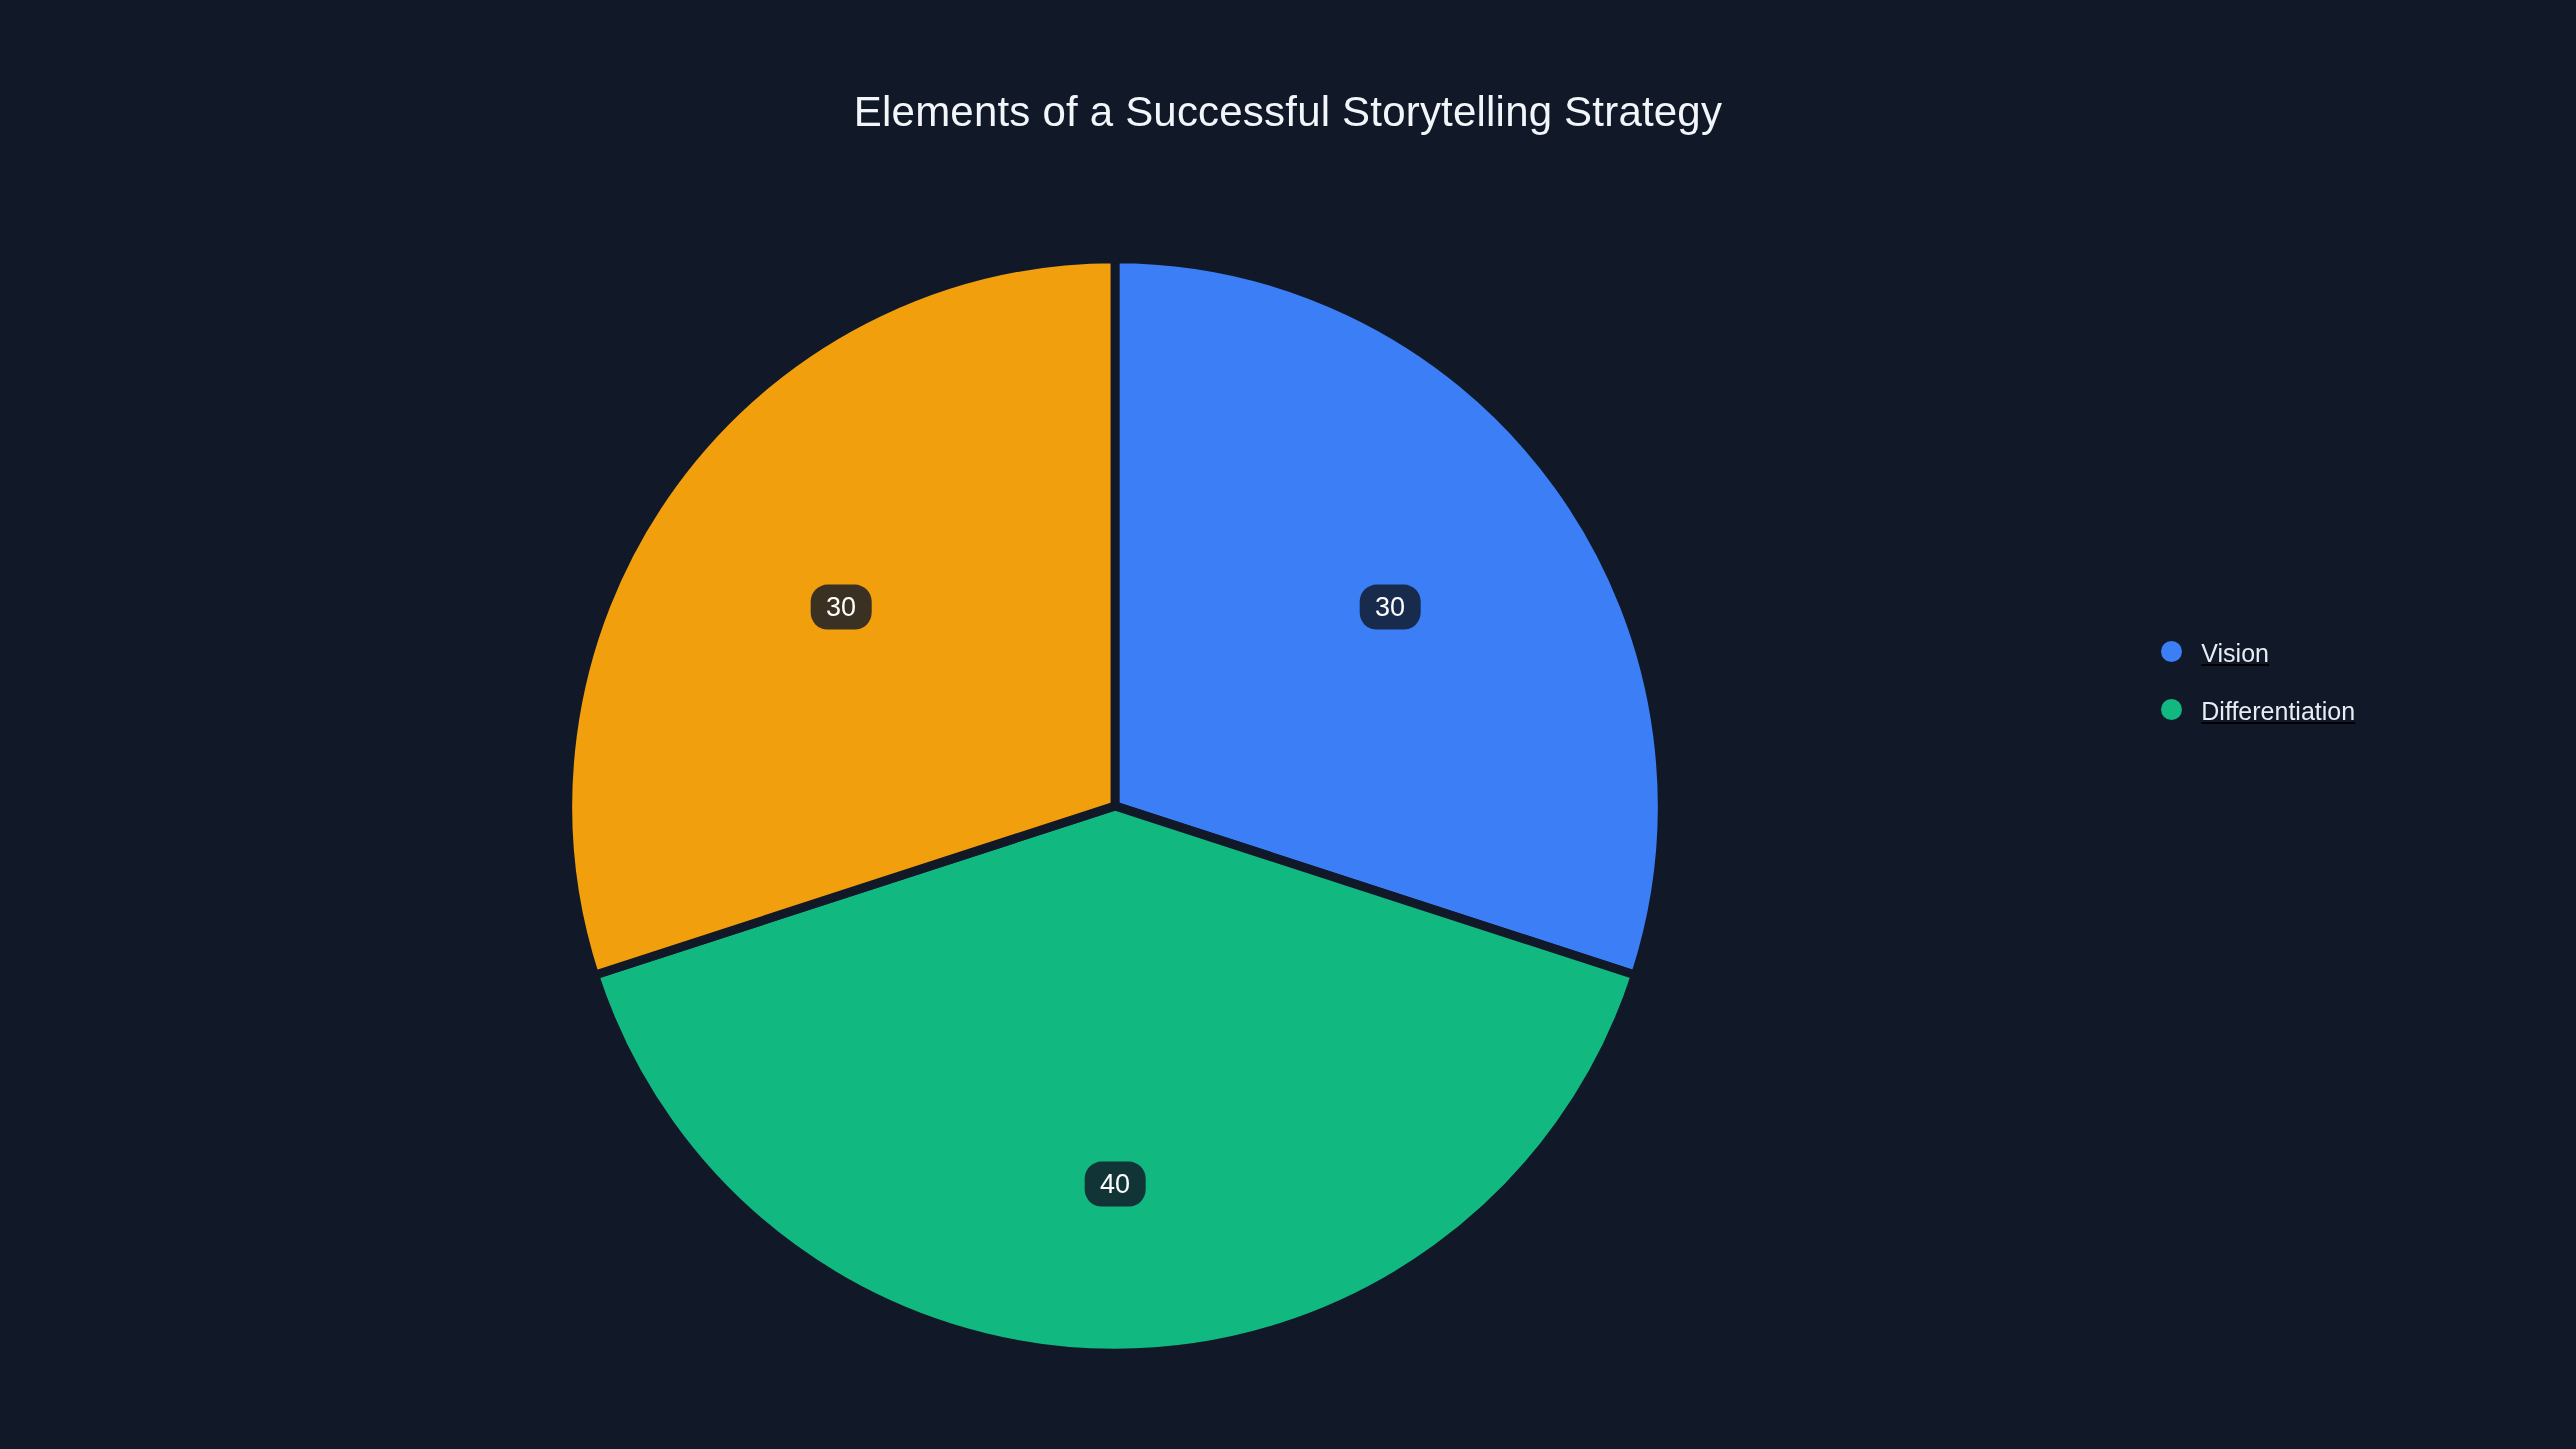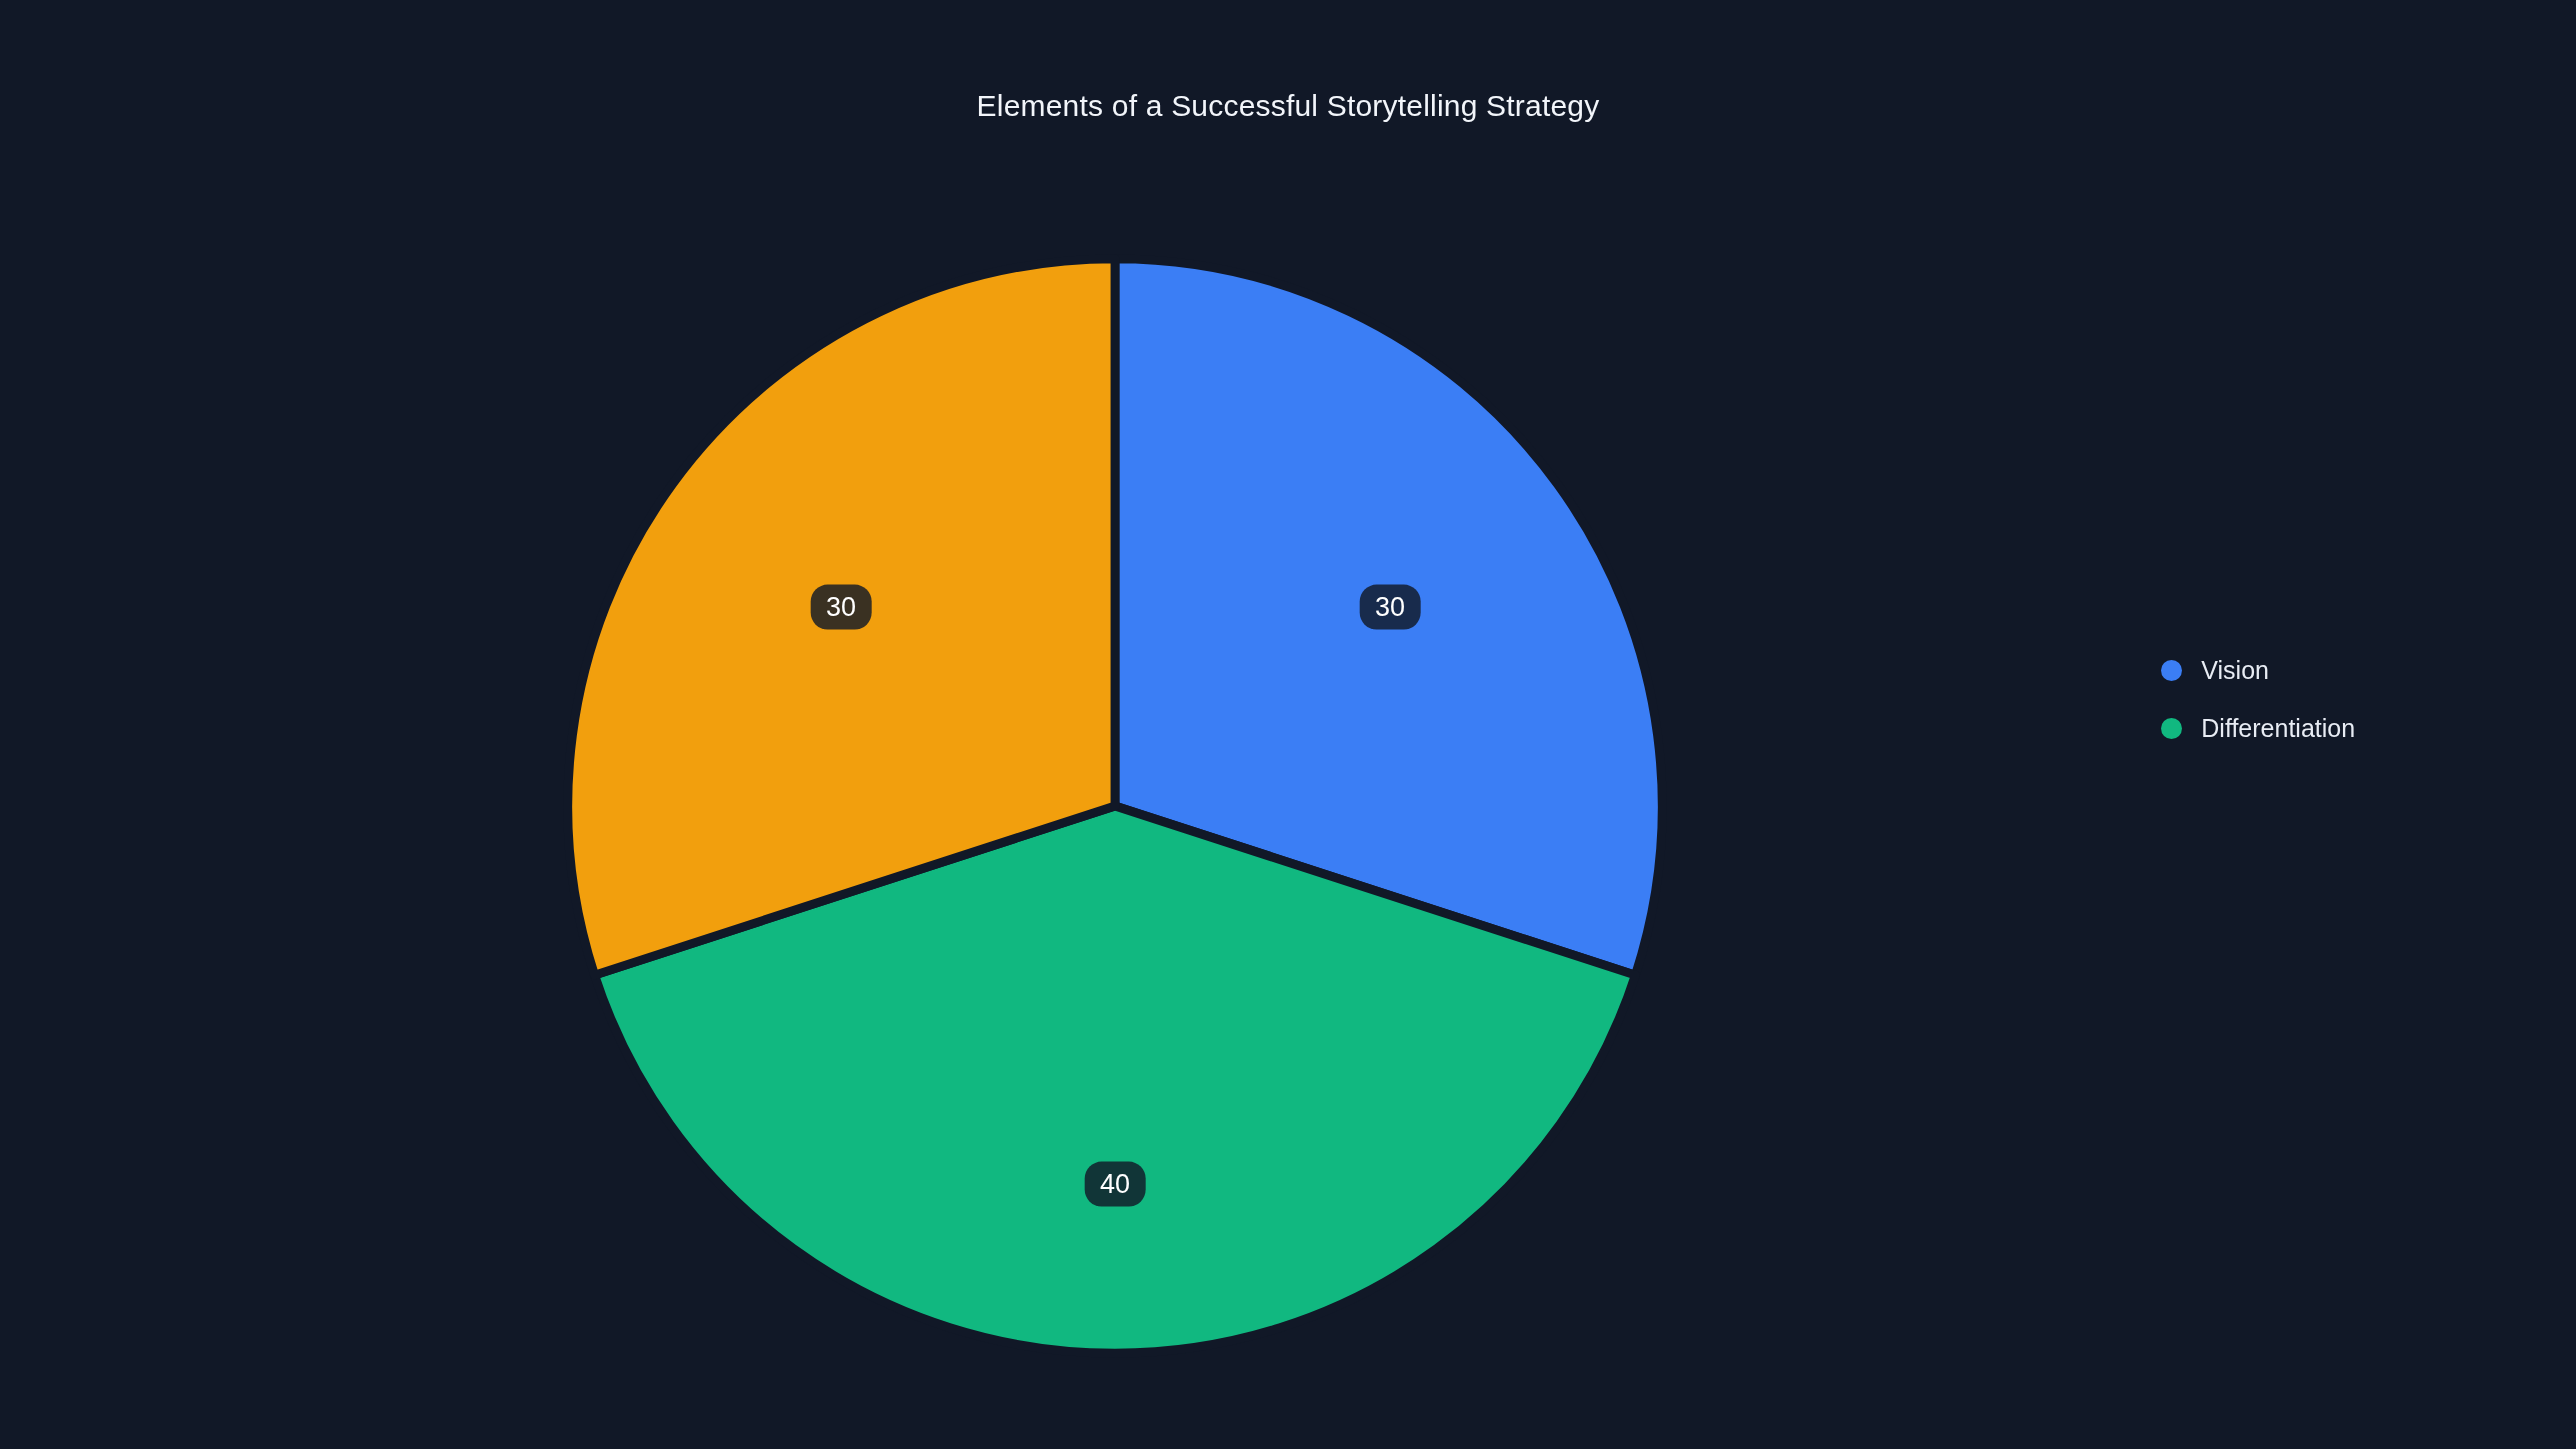--- a/index.html
+++ b/index.html
@@ -20,21 +20,21 @@
     width: 2576px;
     height: 1449px;
   }
   .chart-title {
     position: absolute;
     left: 0;
     top: 89px;
     width: 2576px;
     text-align: center;
     color: #f2f5fa;
-    font-size: 30px;
+    font-size: 42px;
     font-weight: 400;
     letter-spacing: 0.2px;
     line-height: 1.1;
     white-space: nowrap;
   }
   #pie-area {
     position: absolute;
     left: 563px;
     top: 254px;
     width: 1104px;
@@ -63,22 +63,23 @@
     white-space: nowrap;
   }
   #legend {
     position: absolute;
     left: 2161px;
     top: 641px;
     width: 370px;
   }
   .legend-item {
     display: flex;
-    align-items: center;
+    align-items: flex-start;
     height: 58px;
+    text-decoration: underline;
   }
   .legend-swatch {
     width: 21px;
     height: 21px;
     border-radius: 50%;
     flex: 0 0 auto;
   }
   .legend-label {
     margin-left: 19.3px;
     color: #e8ecf4;

